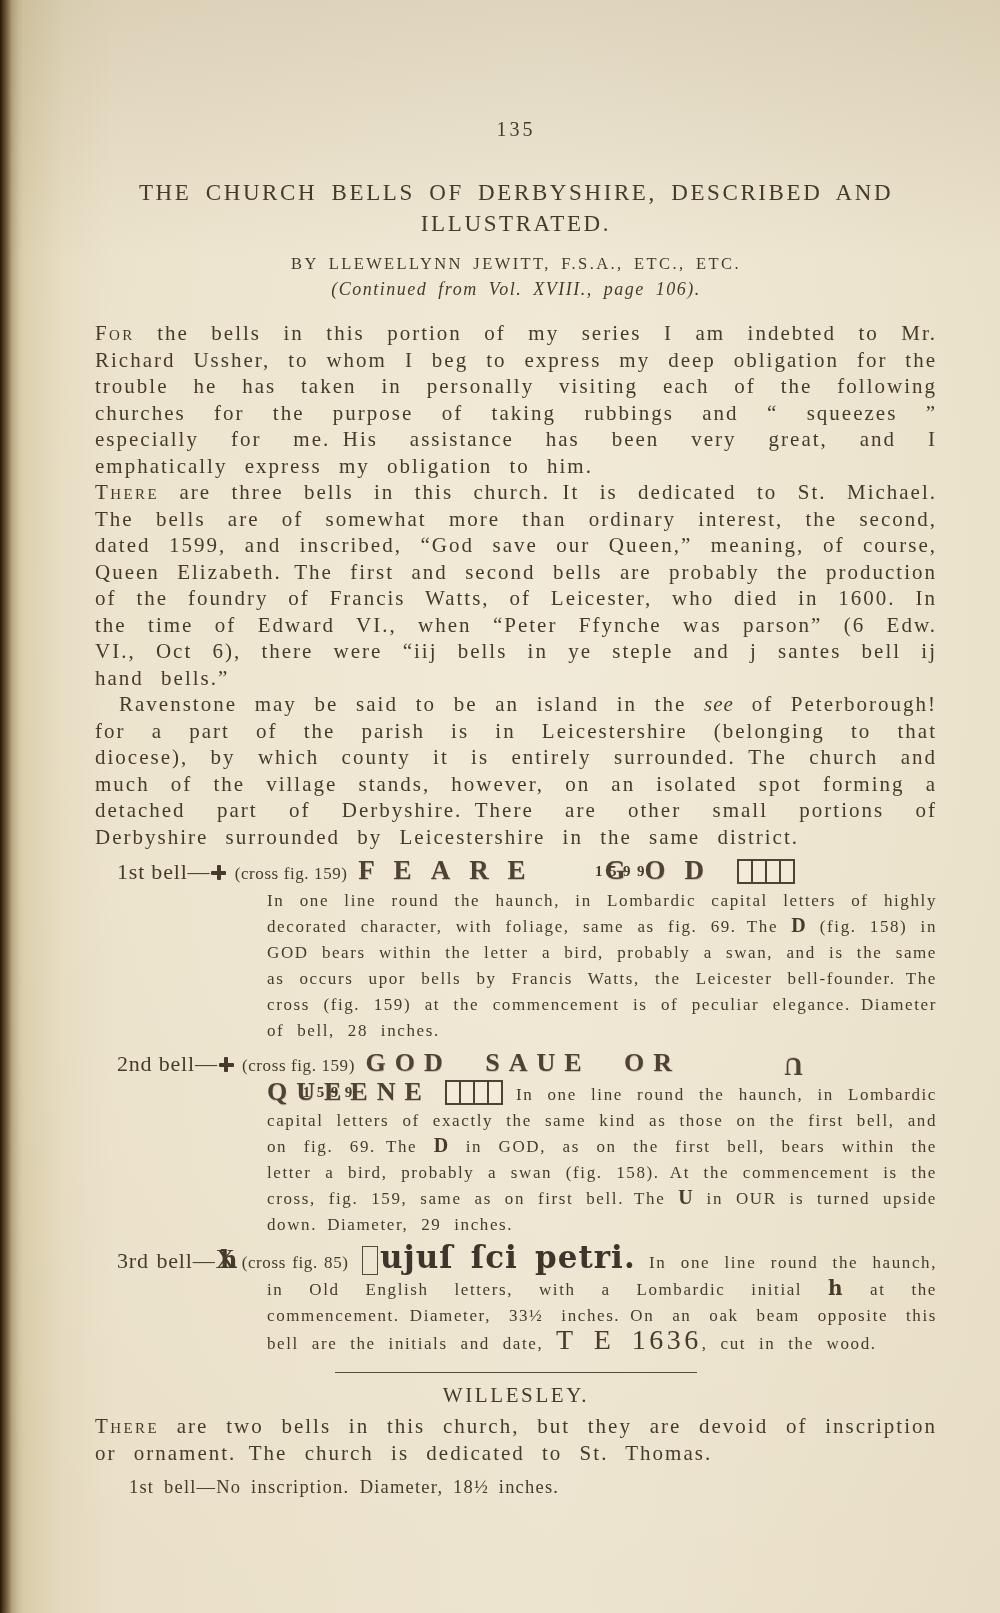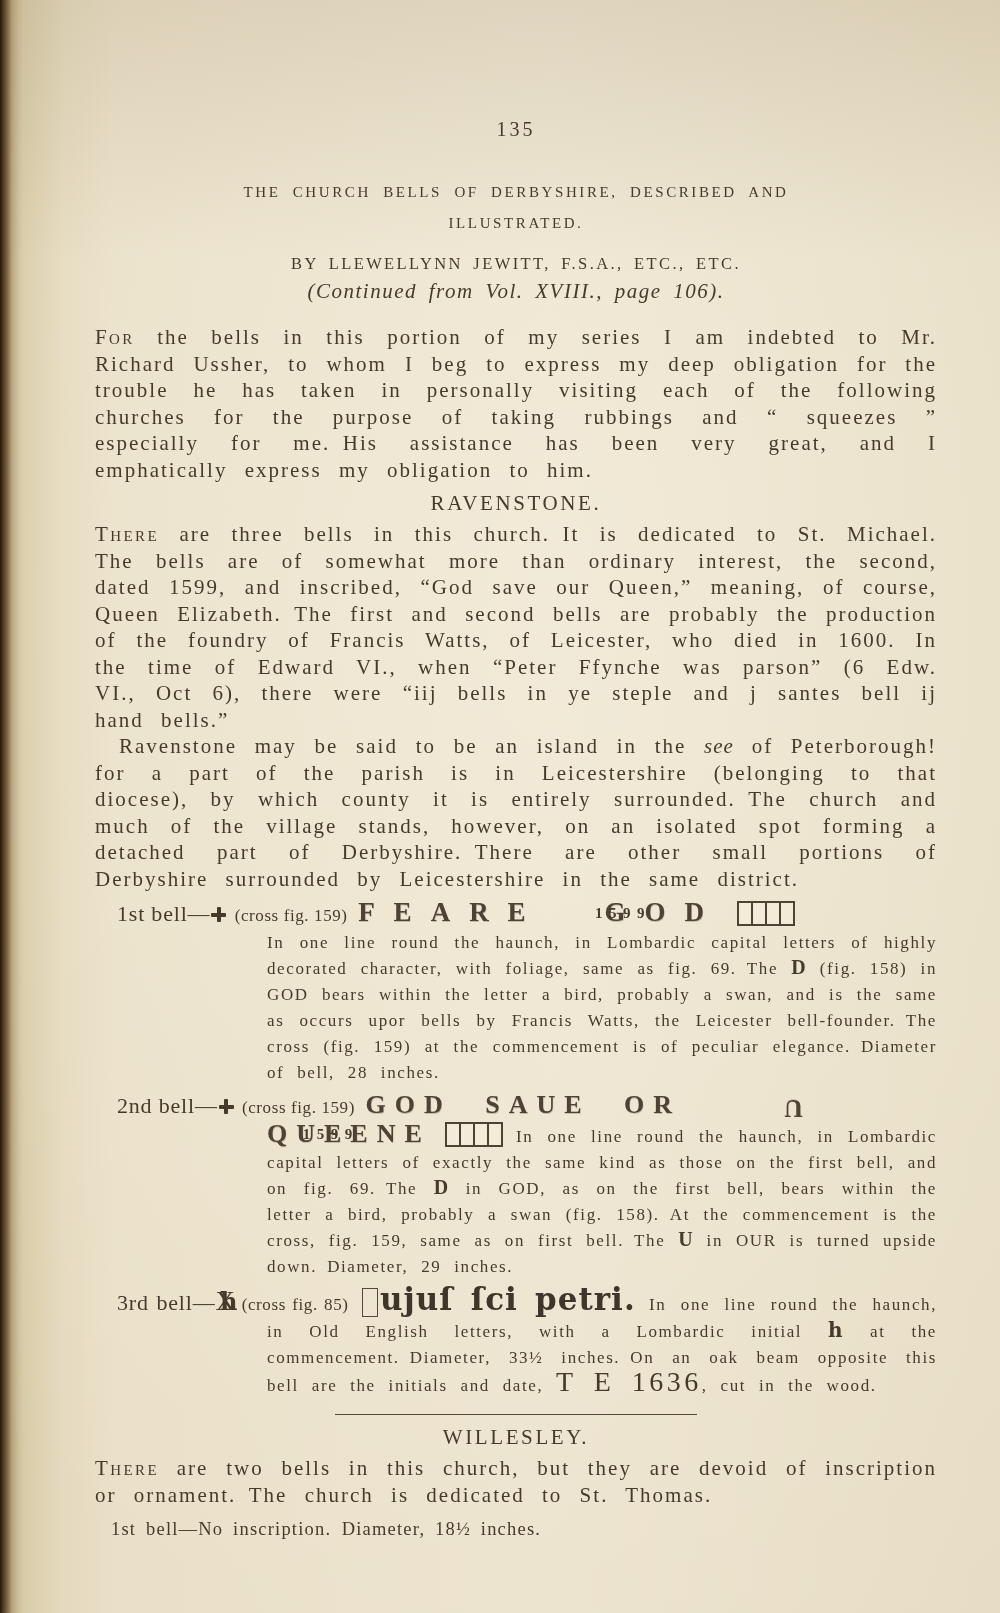--- a/index.html
+++ b/index.html
@@ -32,29 +32,29 @@
   }
   .content{
     position:absolute;left:95px;top:0;width:842px;
   }
   .page-number{
     margin-top:118px;text-align:center;
     font-size:20px;letter-spacing:3px;
   }
   .title{
     margin-top:36px;text-align:center;font-weight:normal;
-    font-size:15px;line-height:31px;letter-spacing:2.6px;word-spacing:6px;
+    font-size:23px;line-height:31px;letter-spacing:2.6px;word-spacing:6px;
   }
   .byline{
     margin-top:15px;text-align:center;
     font-size:16.5px;letter-spacing:2.4px;word-spacing:4px;
   }
   .continued{
     margin-top:5px;text-align:center;font-style:italic;
-    font-size:21px;letter-spacing:1.5px;word-spacing:5px;
+    font-size:18px;letter-spacing:1.5px;word-spacing:5px;
   }
   .body-para{
     font-size:21px;line-height:26.5px;
     letter-spacing:2px;word-spacing:10px;
     text-align:justify;
   }
   .mt-intro{margin-top:20px;}
   .indent{text-indent:24px;}
   .lead{font-variant:small-caps;letter-spacing:2.4px;}
   .section-heading{
@@ -109,41 +109,40 @@
     display:inline-block;border:1.5px solid var(--ink-soft);
     padding:0 7px 1px;margin-right:2px;
     font-weight:bold;font-size:24px;line-height:26px;font-family:"DejaVu Serif",serif;
   }
   .init-inline{font-weight:bold;font-size:20px;font-family:"DejaVu Serif",serif;}
   .datecut{font-size:28px;letter-spacing:3.5px;}
   .divider{
     width:362px;margin:16px auto 10px;height:0;
     border-top:1.5px solid #564a38;
   }
-  .will-bells{margin-top:9px;margin-left:16px;font-size:18.5px;line-height:24.5px;letter-spacing:1.2px;word-spacing:4px;}
+  .will-bells{margin-top:9px;margin-left:34px;font-size:18.5px;line-height:24.5px;letter-spacing:1.2px;word-spacing:4px;}
 </style>
 </head>
 <body>
 
 <div class="page">
   <div class="gutter"></div>
 
   <div class="content">
 
     <div class="page-number">135</div>
 
     <h1 class="title"><span>THE CHURCH BELLS OF DERBYSHIRE, DESCRIBED AND</span><br><span>ILLUSTRATED.</span></h1>
 
     <div class="byline">BY LLEWELLYNN JEWITT, F.S.A., ETC., ETC.</div>
 
     <div class="continued">(Continued from Vol. XVIII., page 106).</div>
 
     <p class="body-para mt-intro"><span class="lead">For</span> <span>the bells in this portion of my series I am indebted to Mr. Richard Ussher, to whom I beg to express my deep obligation for the trouble he has taken in personally visiting each of the following churches for the purpose of taking rubbings and “ squeezes ” especially for me. His assistance has been very great, and I emphatically express my obligation to him.</span></p>
 
-    <h2 class="section-heading">RAVENSTONE.</h2>
 
     <p class="body-para"><span class="lead">There</span> <span>are three bells in this church. It is dedicated to St. Michael. The bells are of somewhat more than ordinary interest, the second, dated 1599, and inscribed, “God save our Queen,” meaning, of course, Queen Elizabeth. The first and second bells are probably the production of the foundry of Francis Watts, of Leicester, who died in 1600. In the time of Edward VI., when “Peter Ffynche was parson” (6 Edw. VI., Oct 6), there were “iij bells in ye steple and j santes bell ij hand bells.”</span></p>
 
     <p class="body-para indent"><span>Ravenstone may be said to be an island in the </span><em class="see">see</em><span> of Peterborough! for a part of the parish is in Leicestershire (belonging to that diocese), by which county it is entirely surrounded. The church and much of the village stands, however, on an isolated spot forming a detached part of Derbyshire. There are other small portions of Derbyshire surrounded by Leicestershire in the same district.</span></p>
 
     <p class="bell"><span class="bell-label">1st bell—</span><span class="cross"></span> <span class="fignote">(cross fig. 159)</span>&nbsp; <span class="insc wide">FEARE GOD</span><span class="yearbox">
           <span class="yd">1</span>
           <span class="yd">5</span>
           <span class="yd">9</span>
           <span class="yd">9</span>

